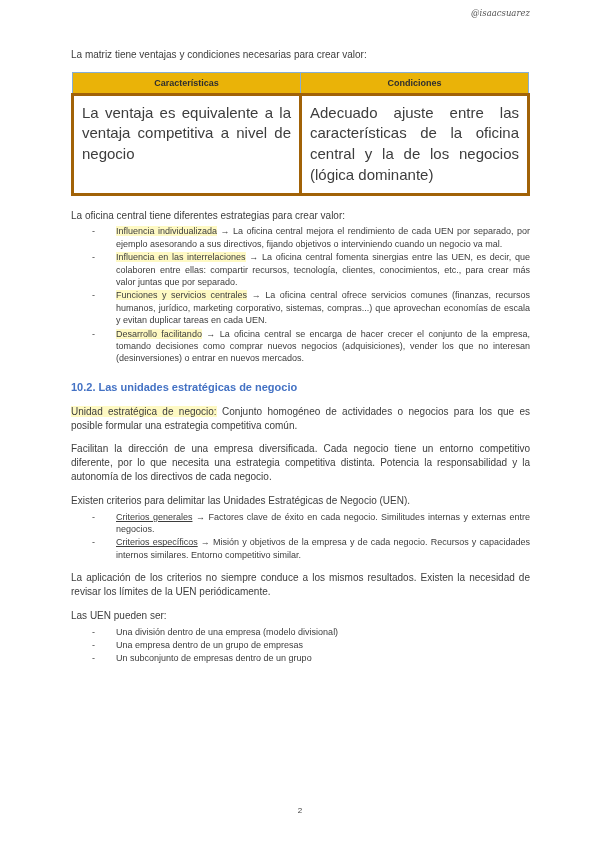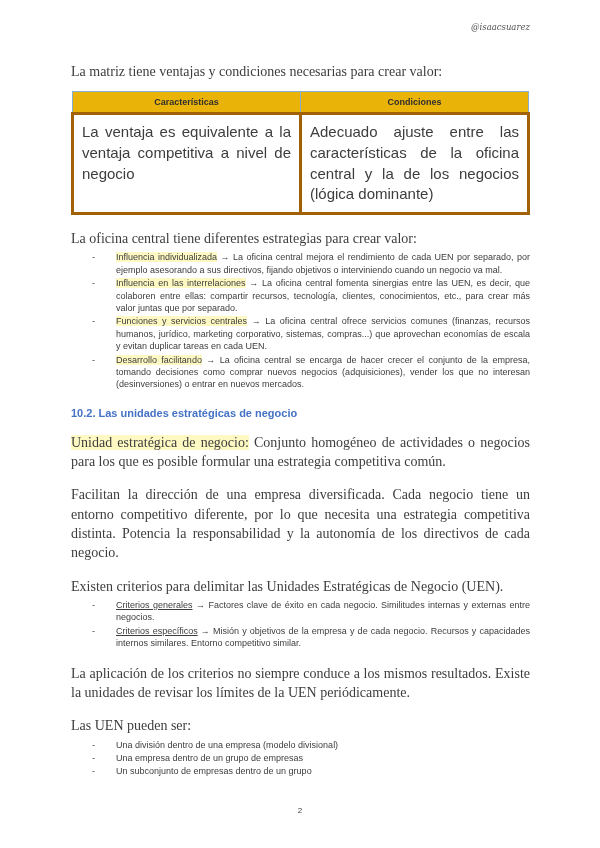--- a/index.html
+++ b/index.html
@@ -1,26 +1,26 @@
 <!DOCTYPE html>
 <html><head>
 <meta charset="utf-8">
 <style>
   html, body { margin:0; padding:0; }
   body {
     width:600px; height:848px; background:#ffffff;
     font-family:"Liberation Sans", sans-serif;
     color:#3d3d3d; position:relative; overflow:hidden;
   }
-  .page { position:absolute; inset:0; padding:22px 70px 0 71px; }
+  .page { position:absolute; inset:0; padding:8px 70px 0 71px; }
   .handle {
     text-align:right; font-style:italic; font-size:8.5px; color:#555555;
     font-family:"DejaVu Serif", serif; margin-bottom:30px;
   }
-  .para { font-size:14px; line-height:1.38; text-align:justify; margin-bottom:10px;font-family:Liberation Serif, serif; }
+  .para { font-size:10px; line-height:1.38; text-align:justify; margin-bottom:10px; }
   .lead { margin-bottom:3px; }
   table.matrix { width:100%; border-collapse:collapse; margin:3px 0 13px; }
   .matrix th {
     background:#eab308; border:1px solid #85aed6; font-size:9px; font-weight:bold;
     padding:5px 6px; text-align:center; color:#2f2f2f;
   }
   .matrix td {
     border:3px solid #a16207; font-size:15px; line-height:1.38; padding:7px 8px;
     text-align:justify; vertical-align:top; width:50%;
   }
@@ -117,21 +117,21 @@
     <li>
       <span class="marker">-</span>
       <span class="li-text">
         <span class="u">Criterios específicos</span>
         <span>→</span>
         <span>Misión y objetivos de la empresa y de cada negocio. Recursos y capacidades internos similares. Entorno competitivo similar.</span>
       </span>
     </li>
   </ul>
 
-  <p class="para">La aplicación de los criterios no siempre conduce a los mismos resultados. Existe la unidades de revisar los límites de la UEN periódicamente.</p>
+  <p class="para">La aplicación de los criterios no siempre conduce a los mismos resultados. Existen la necesidad de revisar los límites de la UEN periódicamente.</p>
 
 
   <p class="para lead">Las UEN pueden ser:</p>
 
   <ul class="dash-list">
     <li>
       <span class="marker">-</span>
       <span class="li-text">Una división dentro de una empresa (modelo divisional)</span>
     </li>
     <li>

